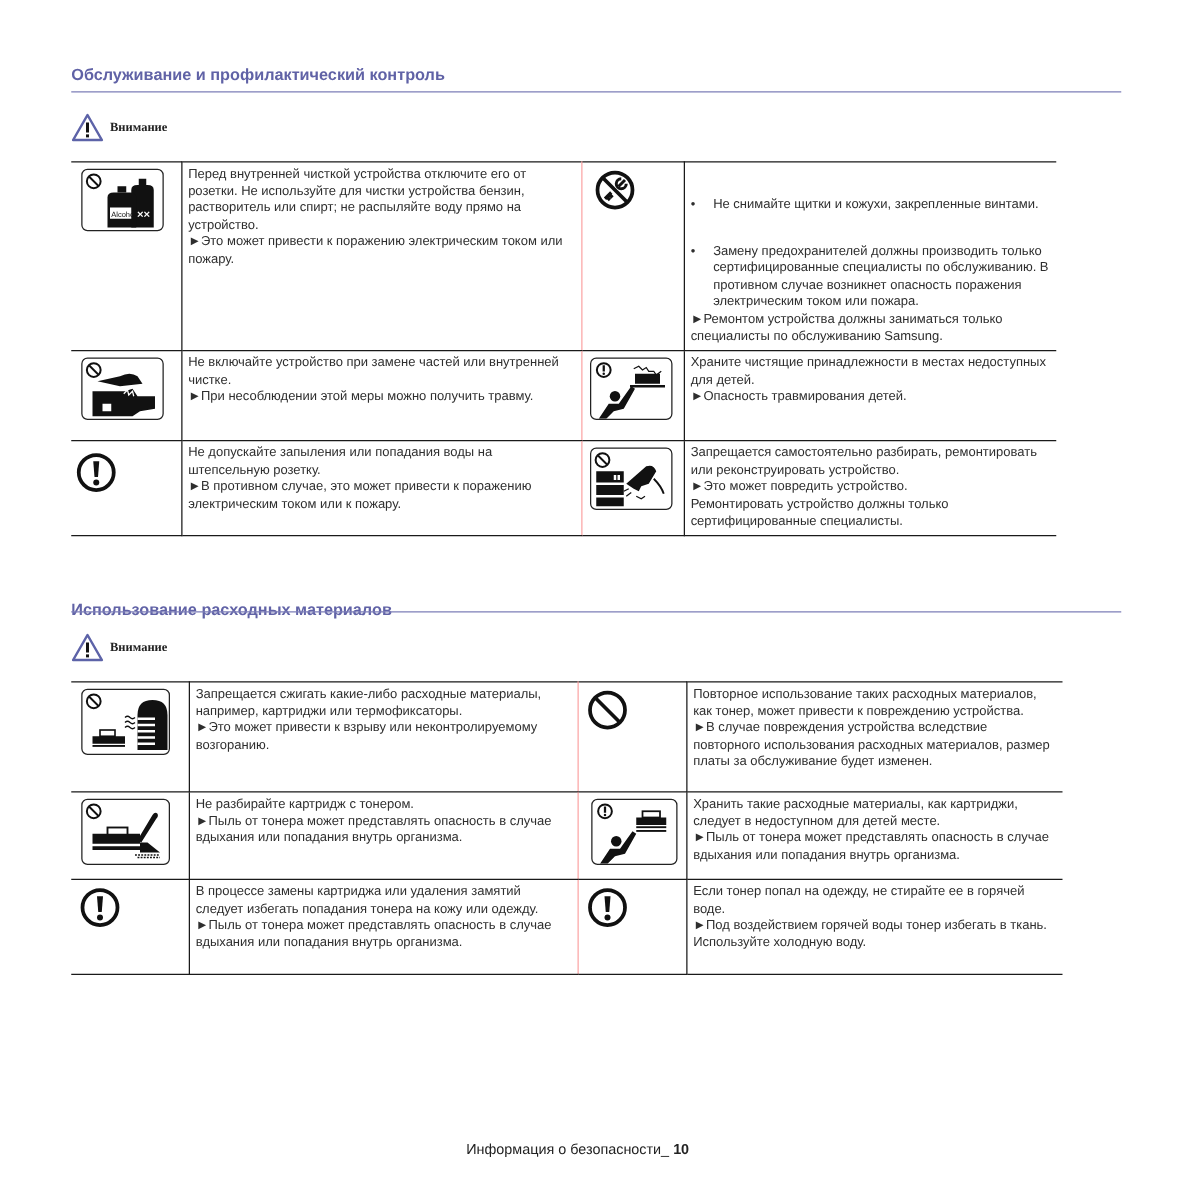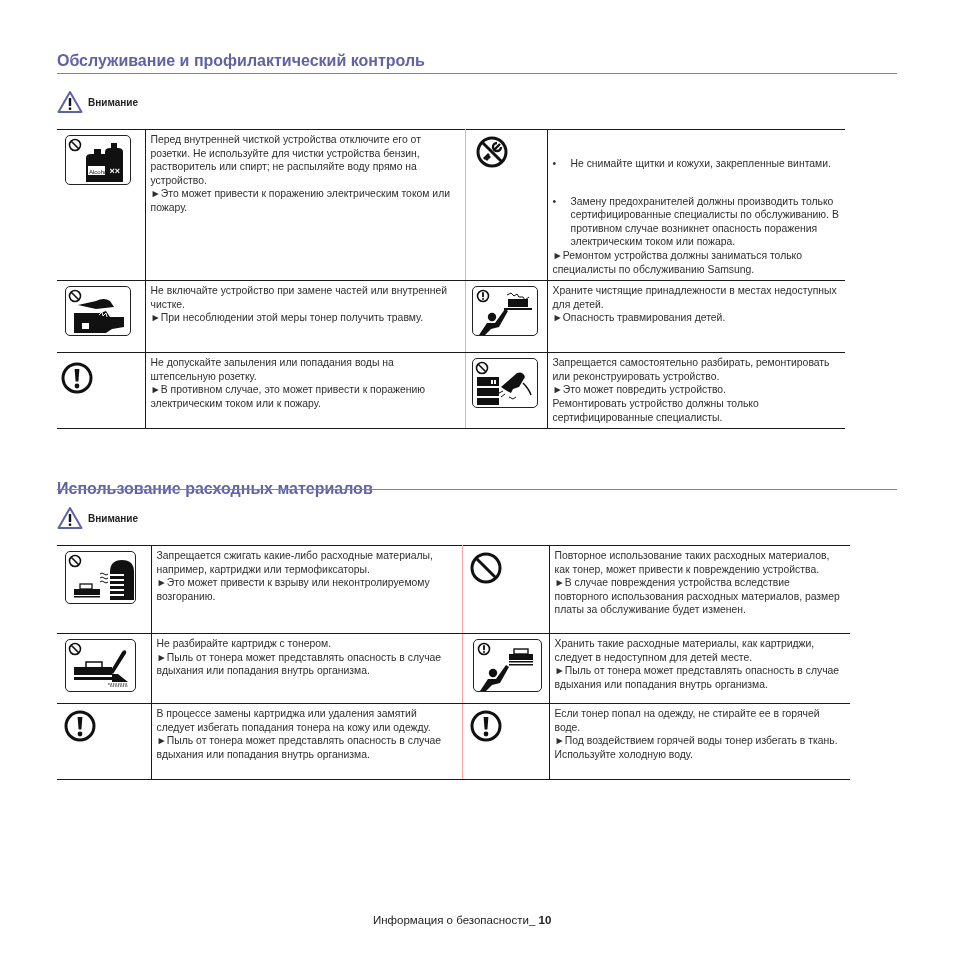--- a/index.html
+++ b/index.html
@@ -1,23 +1,23 @@
 <!DOCTYPE html>
 <html><head>
 <meta charset="utf-8">
 <style>
   html, body { margin: 0; padding: 0; background: #ffffff; }
   body { width: 954px; height: 954px; position: relative; overflow: hidden;
          font-family: "Liberation Sans", sans-serif; color: #2b2b2b; }
-  .section-title { position: absolute; left: 57px; font-size: 16px; font-weight: bold;
+  .section-title { position: absolute; left: 57px; font-size: 13px; font-weight: bold;
                    color: #6062a6; letter-spacing: 0; }
   .section-rule { position: absolute; left: 57px; width: 840px; height: 1px; background: #7d7fb8; }
   .caution { position: absolute; left: 57px; display: flex; align-items: center; }
   .caution svg { display: block; }
-  .caution-label { font-size: 10px; font-weight: bold; color: #222; margin-left: 5px; }
+  .caution-label { font-size: 10px; font-weight: bold; color: #222; margin-left: 5px; font-family: Liberation Serif, serif; }
   table.grid { position: absolute; border-collapse: collapse; table-layout: fixed; }
   table.grid td { border-top: 1px solid #1a1a1a; border-bottom: 1px solid #1a1a1a;
                   vertical-align: top; padding: 0; font-size: 10.4px; line-height: 13.6px; color: #2e2e2e; }
   table.grid td.icon-cell { border-right: 1px solid #1a1a1a; }
   table.grid td.text-cell { padding: 3px 4px 4px 5px; }
   table.grid td.text-cell.left { border-right: 1px solid #fca5a5; }
   .icon-wrap { padding: 5px 0 0 8px; }
   .icon-box { width: 66px; height: 50px; border: 1.3px solid #222; border-radius: 5px;
               position: relative; box-sizing: border-box; overflow: hidden; }
   .icon-box svg { position: absolute; left: 0; top: 0; }
@@ -126,21 +126,21 @@
             <path d="M12 18 L30 14 Q38 10 44 14 L48 20 L30 22 Z" fill="#111"></path>
             <path d="M8 26 H34 L40 24 L44 30 H58 V40 L46 42 L40 46 H8 Z" fill="#111"></path>
             <rect x="16" y="36" width="7" height="6" fill="#fff"></rect>
             <path d="M33 28 l3 -3 l1 4 l3 -3 l1 4" stroke="#fff" stroke-width="1" fill="none"></path>
           </svg>
         </div>
       </div>
     </td>
     <td class="text-cell left">
       <p class="para">Не включайте устройство при замене частей или внутренней чистке.</p>
-      <p class="para">►При несоблюдении этой меры тонер получить травму.</p>
+      <p class="para">►При несоблюдении этой меры можно получить травму.</p>
     </td>
     <td class="icon-cell">
       <div style="padding:5px 0 0 6px">
         <div class="icon-box">
           <svg width="66" height="50" viewBox="0 0 66 50">
             <use href="#sym-small-exclaim" x="2" y="1"></use>
             <path d="M34 8 l4 -2 l3 3 l3 -2 l2 3 h4 l2 3 l4 -3" stroke="#111" stroke-width="1" fill="none"></path>
             <rect x="35" y="12" width="20" height="8" fill="#111"></rect>
             <rect x="31" y="21" width="28" height="2" fill="#111"></rect>
             <use href="#sym-child"></use>

